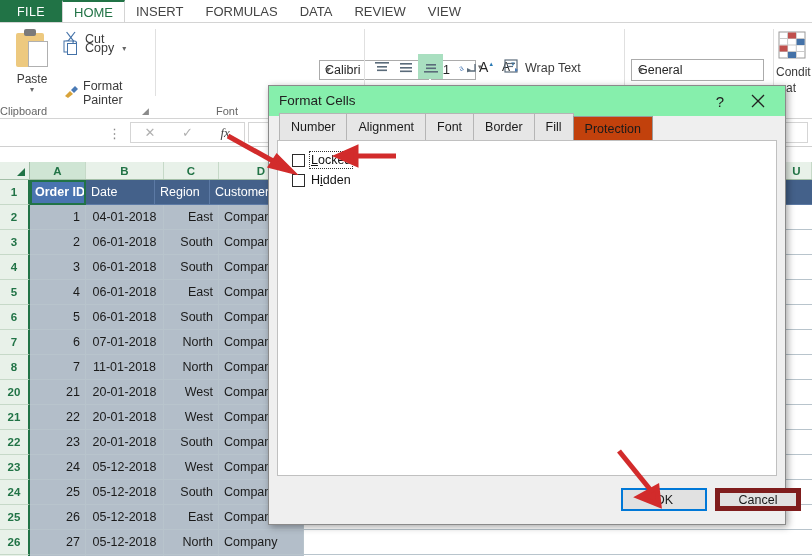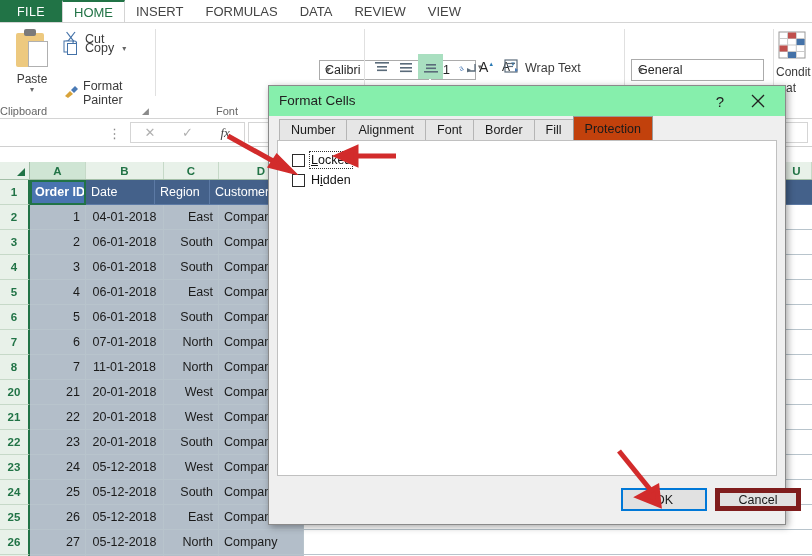--- a/index.html
+++ b/index.html
@@ -104,21 +104,21 @@
   .dialog {
     position:absolute; left:268px; top:85px; width:518px; height:440px;
     background:#efefef; border:1px solid #8a8a8a; box-shadow:2px 2px 7px rgba(0,0,0,.35); z-index:50;
   }
   .dlg-title { height:30px; background:#86efac; position:relative; }
   .dlg-title .t { position:absolute; left:10px; top:7px; font-size:13.5px; color:#222; }
   .dlg-help { position:absolute; right:54px; top:5px; width:22px; height:20px; display:flex; align-items:center; justify-content:center; font-size:15px; color:#222; }
   .dlg-close { position:absolute; right:14px; top:4px; width:26px; height:22px; display:flex; align-items:center; justify-content:center; color:#222; }
 
   .dlg-tabs { position:absolute; left:0; top:30px; height:24px; width:100%; display:flex; align-items:flex-end; padding-left:10px; }
-  .dtab { height:21px; padding:0 11px; display:flex; align-items:center; font-size:12.5px; color:#1a1a1a;
+  .dtab { height:27px; padding:0 11px; display:flex; align-items:center; font-size:12.5px; color:#1a1a1a;
           background:#e6e6e6; border:1px solid #b5b5b5; border-bottom:none; margin-right:-1px; }
   .dtab.active { background:#c2410c; height:24px; border-color:#9a9a9a; position:relative; z-index:3; }
 
   .dlg-body { position:absolute; left:8px; right:8px; top:54px; bottom:48px; background:#fff; border:1px solid #c0c0c0; }
   .cbrow { position:absolute; display:flex; align-items:center; }
   .cbx { width:13px; height:13px; border:1.5px solid #2b2b2b; background:#fff; margin-right:6px; }
   .cblbl { font-size:12.5px; color:#111; }
   .cblbl u { text-decoration: underline; }
   .focusbox { outline:1px dotted #333; outline-offset:1px; }
   .desc { position:absolute; left:14px; top:52px; right:14px; font-size:12.5px; line-height:16px; color:#111; }

